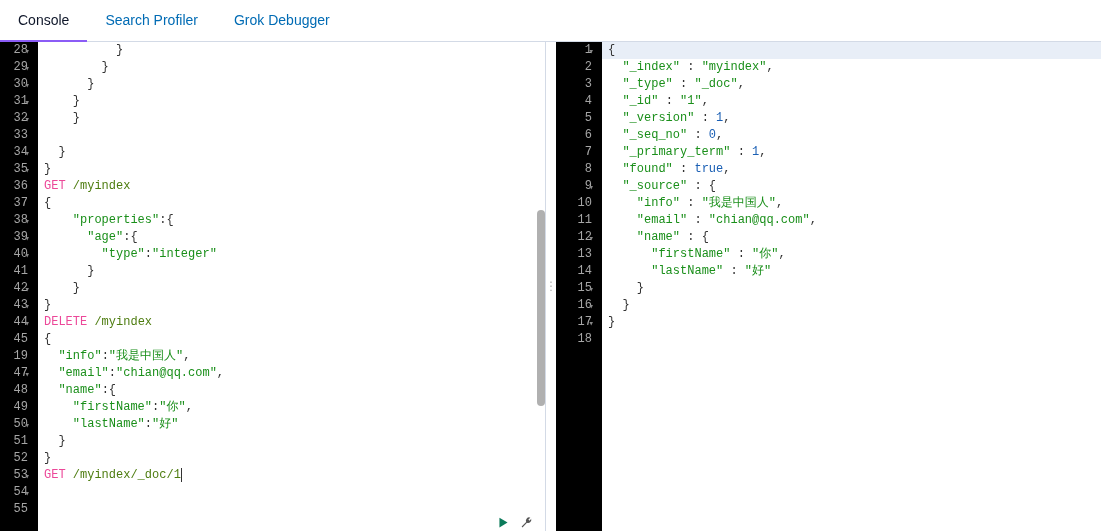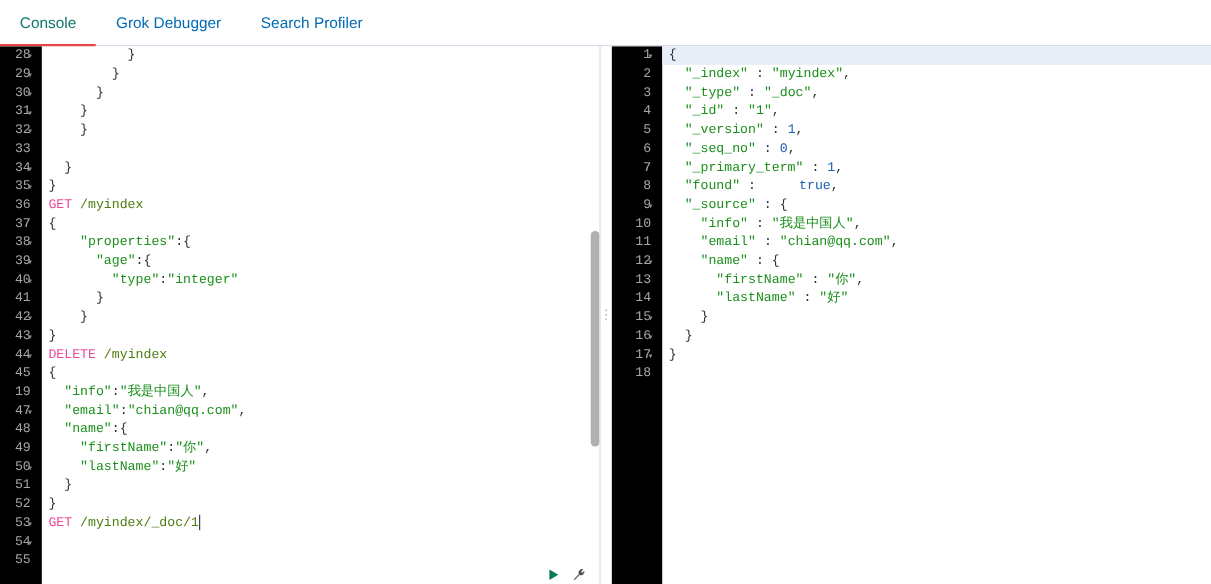--- a/index.html
+++ b/index.html
@@ -22,22 +22,22 @@
   font-family: -apple-system, BlinkMacSystemFont, 'Segoe UI', Helvetica, Arial, sans-serif;
 }
 .tab {
   padding: 12px 18px;
   color: #006bb4;
   font-size: 14px;
   cursor: pointer;
   border-bottom: 2px solid transparent;
 }
 .tab.active {
-  border-bottom: 2px solid #ef4444;
-  color: #0f766e;
+  border-bottom: 2px solid #8b5cf6;
+  color: #0f172a;
 }
 .panes {
   display: flex;
   flex: 1;
   min-height: 0;
 }
 .pane {
   flex: 1;
   position: relative;
   display: flex;
@@ -71,21 +71,21 @@
   flex: 1;
   padding-left: 6px;
   overflow: hidden;
 }
 .hl-line { background: #e8eef7; margin-left: -6px; padding-left: 6px; }
 .tk-method { color: #ec4899; }
 .tk-path { color: #4d7c0f; }
 .tk-str { color: #1a8f1a; }
 .tk-key { color: #1a8f1a; }
 .tk-num { color: #1a5fb4; }
-.tk-kw { color: #1a5fb4; margin-left: 32px; }
+.tk-kw { color: #1a5fb4; }
 .tk-punc { color: #333; }
 .tk-plain { color: #333; }
 .scrollbar-left {
   position: absolute;
   right: 0;
   width: 10px;
   top: 0;
   bottom: 0;
 }
 .scroll-thumb {
@@ -113,22 +113,22 @@
   align-items: center;
 }
 .icon-play svg, .icon-wrench svg { width: 13px; height: 13px; display: block; }
 .cursor { border-right: 1px solid #333; }
 </style>
 </head>
 <body>
 
 <div class="tabs">
   <div class="tab active">Console</div>
+  <div class="tab">Search Profiler</div>
   <div class="tab">Grok Debugger</div>
-  <div class="tab">Search Profiler</div>
 </div>
 
 <div class="panes">
   <div class="pane pane-left">
     <div class="gutter" id="gutter-left">
         <div class="line">28<span class="fold">▾</span></div>
         <div class="line">29<span class="fold">▾</span></div>
         <div class="line">30<span class="fold">▾</span></div>
         <div class="line">31<span class="fold">▾</span></div>
         <div class="line">32<span class="fold">▾</span></div>

